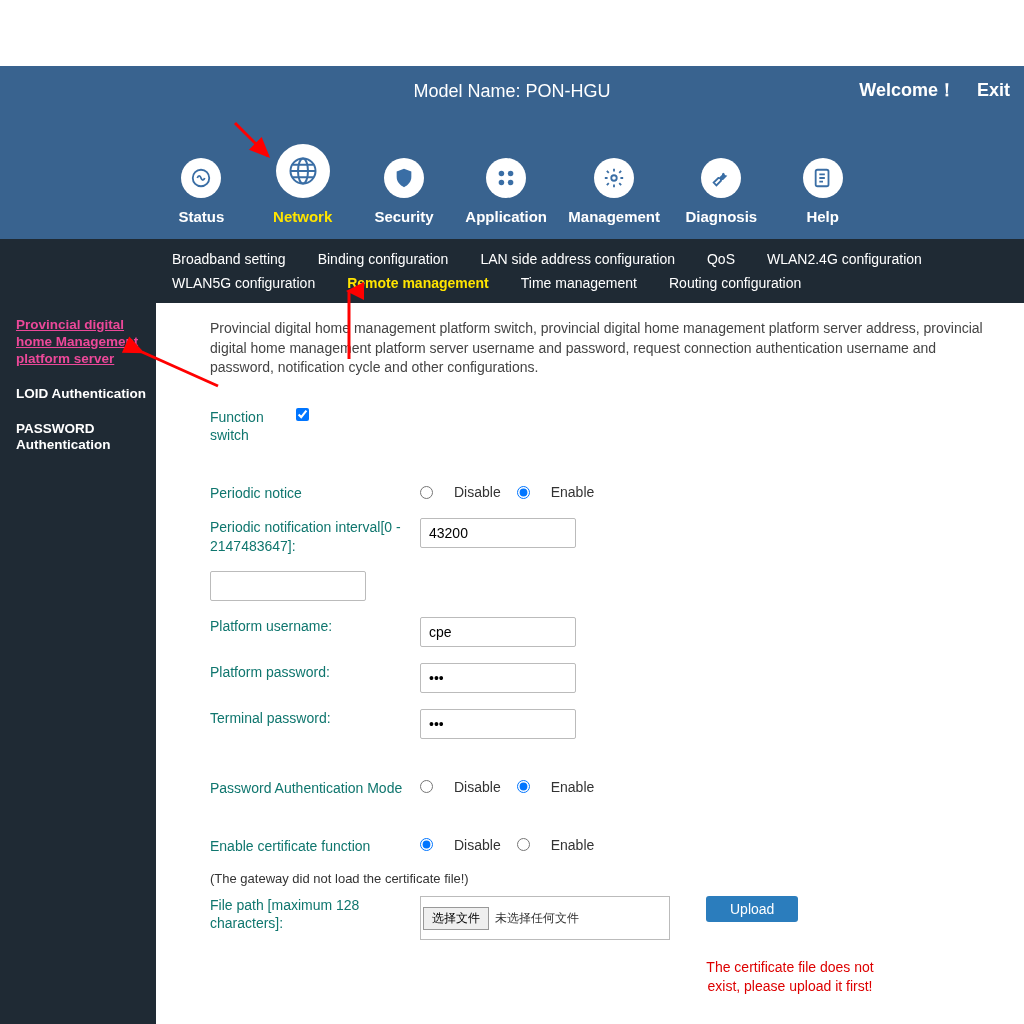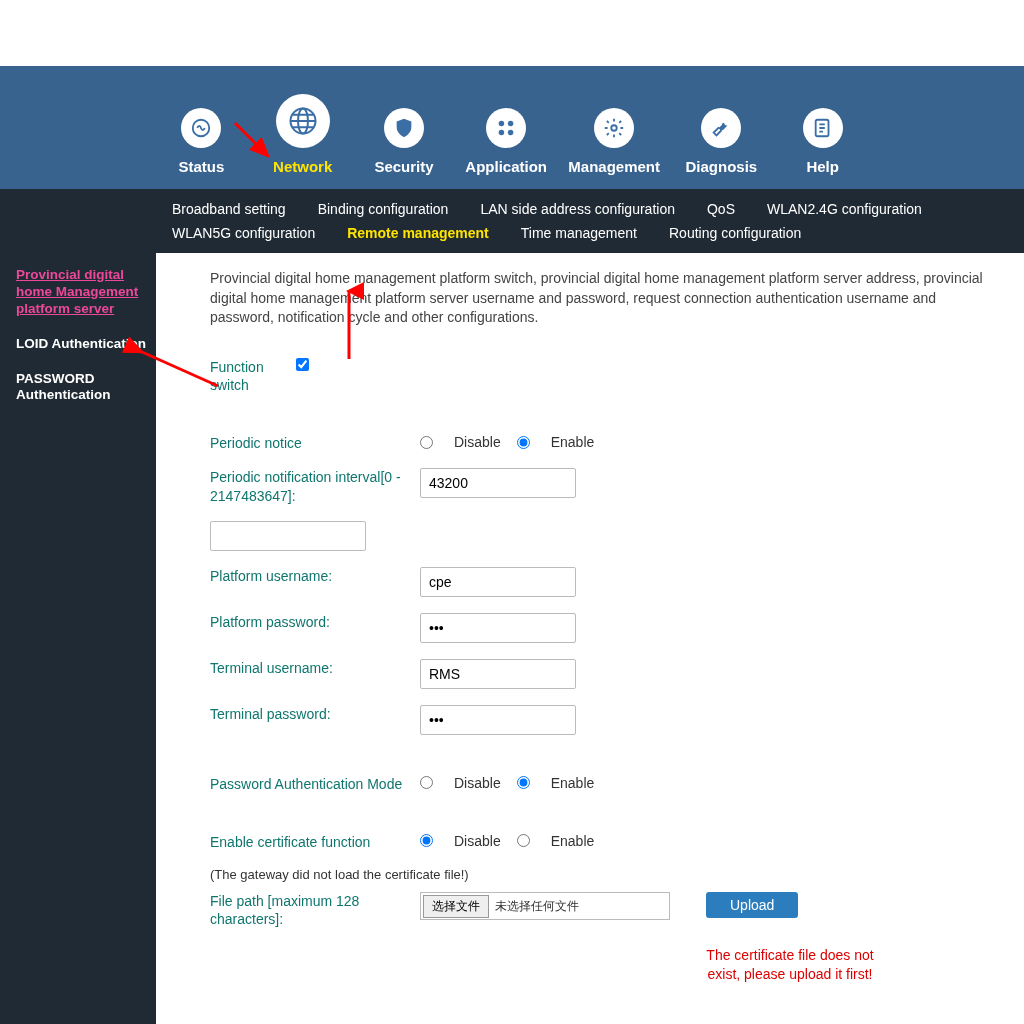--- a/index.html
+++ b/index.html
@@ -30,36 +30,43 @@
   .content { flex: 1; padding: 16px 24px 40px 54px; background: #fff; position: relative; }
   .desc { color: #444; font-size: 14px; margin-bottom: 30px; line-height: 1.4; }
   .form-row { display: flex; align-items: flex-start; margin-bottom: 16px; }
   .form-label { width: 210px; color: #0f766e; font-size: 14px; line-height: 1.3; padding-right: 12px; }
   .form-ctrl { flex: 1; display: flex; align-items: center; gap: 6px; }
   .form-ctrl input[type="text"], .form-ctrl input[type="password"] { width: 156px; height: 30px; border: 1px solid #bbb; border-radius: 2px; padding: 0 8px; font-size: 14px; }
   .radio-group { display: flex; align-items: center; gap: 4px; }
   .radio-group label { display: flex; align-items: center; gap: 21px; margin-right: 12px; font-size: 14px; }
   .note { font-size: 13px; color: #333; margin-bottom: 10px; }
   .file-row { display: flex; align-items: flex-start; }
-  .file-row .filebox { display: flex; align-items: center; border: 1px solid #bbb; height: 28px; width: 250px; }
+  .file-row .filebox { display: flex; align-items: center; border: 1px solid #bbb; height: 44px; width: 250px; }
   .file-row .filebox button { font-size: 12px; padding: 2px 8px; border: 1px solid #999; background: #efefef; cursor: pointer; margin: 2px; }
   .file-row .filebox span { font-size: 12px; color: #333; padding-left: 4px; }
   .upload-btn { margin-left: 30px; background: #2b7dbd; color: #fff; border: none; border-radius: 3px; padding: 5px 24px; font-size: 14px; cursor: pointer; }
   .cert-warning { color: #d00; text-align: center; width: 180px; margin-left: 490px; margin-top: 18px; line-height: 1.35; }
   .arrow { position: absolute; pointer-events: none; z-index: 50; }
   .arrow svg { overflow: visible; }
   .section-gap { height: 24px; }
 </style>
 </head>
 <body>
 
 <div class="page">
   <div class="topspace"></div>
 
   <div class="header">
+    <div class="header-top">
+      <div class="model-name">Model Name: PON-HGU</div>
+      <div class="header-right">
+        <span>Welcome！</span>
+        <span>Exit</span>
+      </div>
+    </div>
 
     <div class="navbar">
       <div class="nav-item">
         <div class="icon-circle">
           <svg viewBox="0 0 24 24" fill="none" stroke="#3a6ea5" stroke-width="2">
               <circle cx="12" cy="12" r="9"></circle>
               <path d="M8 12c1-3 3-3 4 0s3 3 4 0"></path>
             </svg>
         </div>
         <span>Status</span>
@@ -189,26 +196,20 @@
           </div>
       </div>
 
       <div class="form-row">
         <div class="form-label">Platform password:</div>
         <div class="form-ctrl">
             <input type="text" value="•••" style="">
           </div>
       </div>
 
-      <div class="form-row">
-        <div class="form-label">Terminal username:</div>
-        <div class="form-ctrl">
-            <input type="text" value="RMS" style="">
-          </div>
-      </div>
 
       <div class="form-row">
         <div class="form-label">Terminal password:</div>
         <div class="form-ctrl">
             <input type="text" value="•••" style="">
           </div>
       </div>
 
       <div class="section-gap"></div>
 

